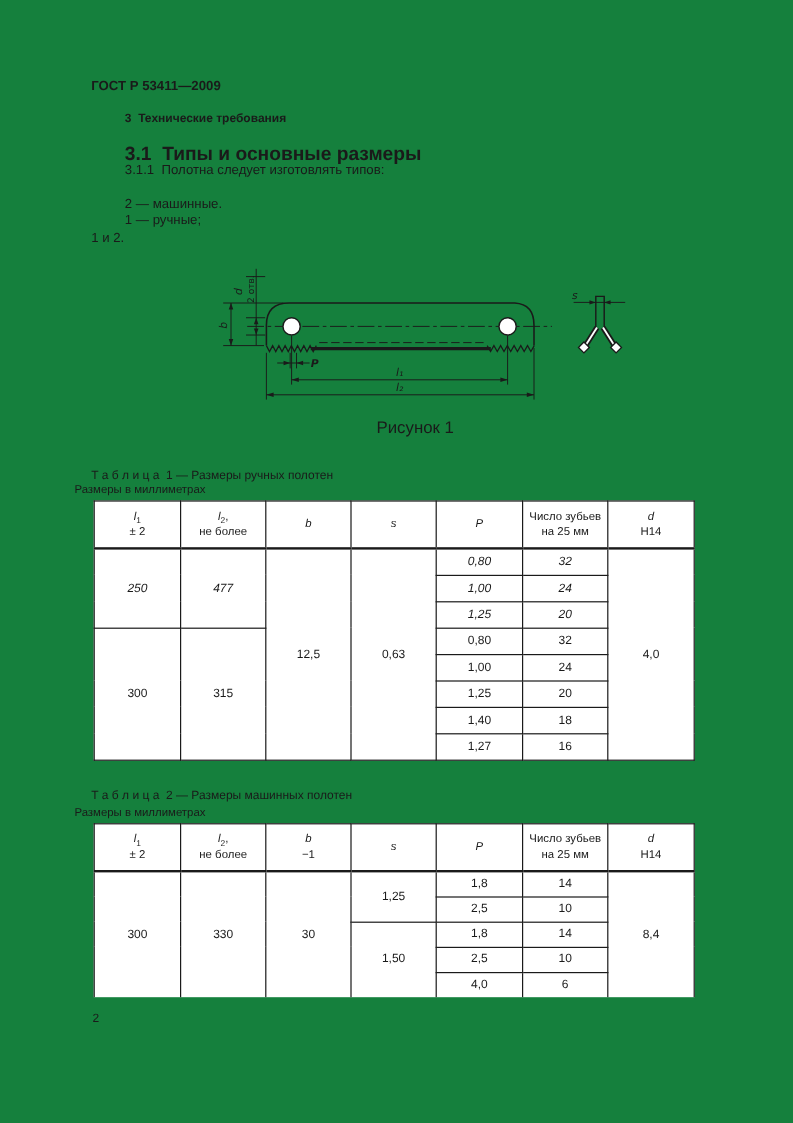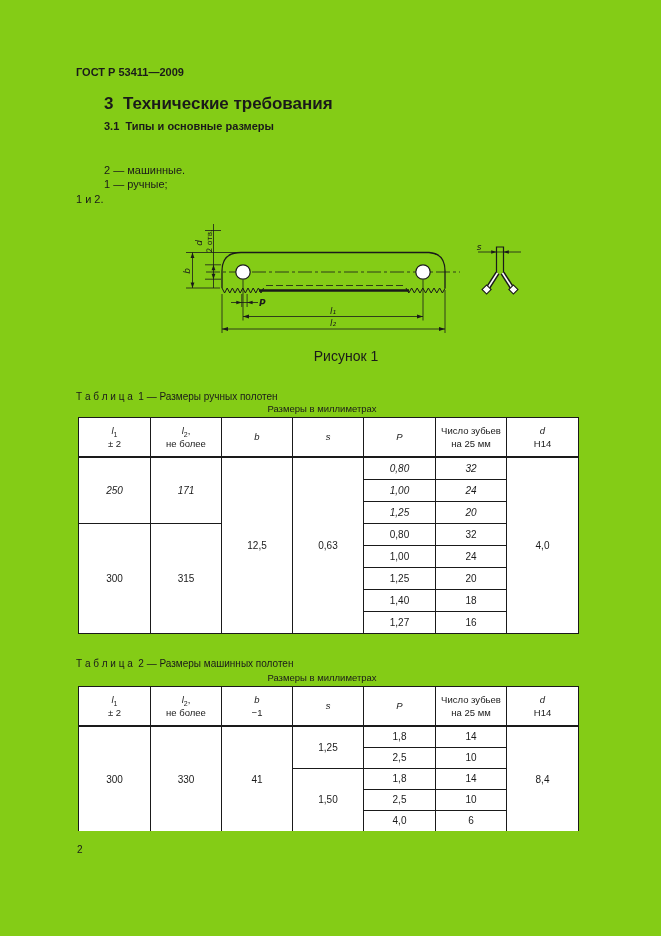--- a/index.html
+++ b/index.html
@@ -1,34 +1,34 @@
 <!DOCTYPE html>
 <html><head>
 <meta charset="utf-8">
 <style>
   html,body { margin:0; padding:0; background:#ffffff; }
   .page {
-    position:relative; width:661px; height:936px; background:#84cc16;
+    position:relative; width:661px; height:936px; background:#15803d;
     font-family:"Liberation Sans", sans-serif; color:#1a1a1a; overflow:hidden;
   }
   .abs { position:absolute; white-space:pre-wrap; }
   .doc-code { left:76px; top:66px; font-size:11px; font-weight:bold; }
-  .h1 { left:104px; top:94px; font-size:17px; font-weight:bold; }
-  .h2 { left:104px; top:120px; font-size:11px; font-weight:bold; }
+  .h1 { left:104px; top:94px; font-size:10px; font-weight:bold; }
+  .h2 { left:104px; top:120px; font-size:16px; font-weight:bold; }
   .body-line { font-size:11px; }
   .p311 { left:104px; top:136px; }
   .li1 { left:104px; top:150px;margin-top:28px; }
   .li2 { left:104px; top:164px;text-align:right; }
   .p312a { left:104px; top:179px; }
   .p312b { left:76px; top:193px;text-align:center; }
   .fig-caption { left:271px; top:348px; width:150px; text-align:center; font-size:14px; }
   .tcaption { font-size:10px; }
   .t1cap { left:76px; top:391px; }
   .t2cap { left:76px; top:658px; }
-  .units { left:72px; top:403px; width:500px; text-align:center; font-size:9.5px; }
+  .units { left:62px; top:403px; width:500px; text-align:left; font-size:9.5px; }
   .units2 { top:672px; }
   .pagenum { left:77px; top:844px; font-size:10px; }
 
   .gtable { position:absolute; border-collapse:collapse; table-layout:fixed; width:500px; background:#fff; }
   .gtable th, .gtable td {
     border:1px solid #1a1a1a; text-align:center; vertical-align:middle;
     padding:0; font-size:10px; font-weight:normal; color:#1a1a1a;
   }
   .gtable thead th { height:38px; font-size:9.5px; border-bottom:2px solid #1a1a1a; }
   #t1 { left:78px; top:417px; }
@@ -47,20 +47,21 @@
   .arr { fill:#1a1a1a; stroke:none; }
 </style>
 </head>
 <body>
 
 <div class="page">
 
   <div class="abs doc-code">ГОСТ Р 53411—2009</div>
   <div class="abs h1">3  Технические требования</div>
   <div class="abs h2">3.1  Типы и основные размеры</div>
+  <div class="abs body-line p311">3.1.1  Полотна следует изготовлять типов:</div>
   <div class="abs body-line li1">1 — ручные;</div>
   <div class="abs body-line li2">2 — машинные.</div>
   <div class="abs body-line p312b">1 и 2.</div>
 
   <svg style="position:absolute;left:170px;top:220px;width:375px;height:130px" viewBox="170 220 375 130" fill="none" stroke="#1a1a1a" stroke-width="1">
 
     <g>
       <path d="M222 288 L222 271 Q222 252.5 241 252.5 L429 252.5 Q445 253.5 445 271 L445 288" stroke-width="1.3"></path>
       <path d="M222 288 l2.6 5 l2.6 -5 l2.6 5 l2.6 -5 l2.6 5 l2.6 -5 l2.6 5 l2.6 -5 l2.6 5 l2.6 -5 l2.6 5 l2.6 -5 l2.6 5 l2.6 -5 l2.6 5 l2.6 -5"></path>
       <path d="M406 288 l2.8 5 l2.8 -5 l2.8 5 l2.8 -5 l2.8 5 l2.8 -5 l2.8 5 l2.8 -5 l2.8 5 l2.8 -5 l2.8 5 l2.8 -5 l2.8 5 l2.8 -5"></path>
@@ -187,21 +188,21 @@
             <div class="thd">
               <span class="l1"><span class="sym">d</span></span>
               <span class="l2">H14</span>
             </div>
           </th>
       </tr>
     </thead>
     <tbody>
       <tr>
         <td class="it" rowspan="3">250</td>
-        <td class="it" rowspan="3">171</td>
+        <td class="it" rowspan="3">477</td>
         <td rowspan="8">12,5</td>
         <td rowspan="8">0,63</td>
         <td class="it">0,80</td>
         <td class="it">32</td>
         <td rowspan="8">4,0</td>
       </tr>
       <tr>
         <td class="it">1,00</td>
         <td class="it">24</td>
       </tr>
@@ -288,21 +289,21 @@
               <span class="l1"><span class="sym">d</span></span>
               <span class="l2">H14</span>
             </div>
           </th>
       </tr>
     </thead>
     <tbody>
       <tr>
         <td rowspan="5" class="ob">300</td>
         <td rowspan="5" class="ob">330</td>
-        <td rowspan="5" class="ob">41</td>
+        <td rowspan="5" class="ob">30</td>
         <td rowspan="2">1,25</td>
         <td>1,8</td>
         <td>14</td>
         <td rowspan="5" class="ob">8,4</td>
       </tr>
       <tr>
         <td>2,5</td>
         <td>10</td>
       </tr>
       <tr>

